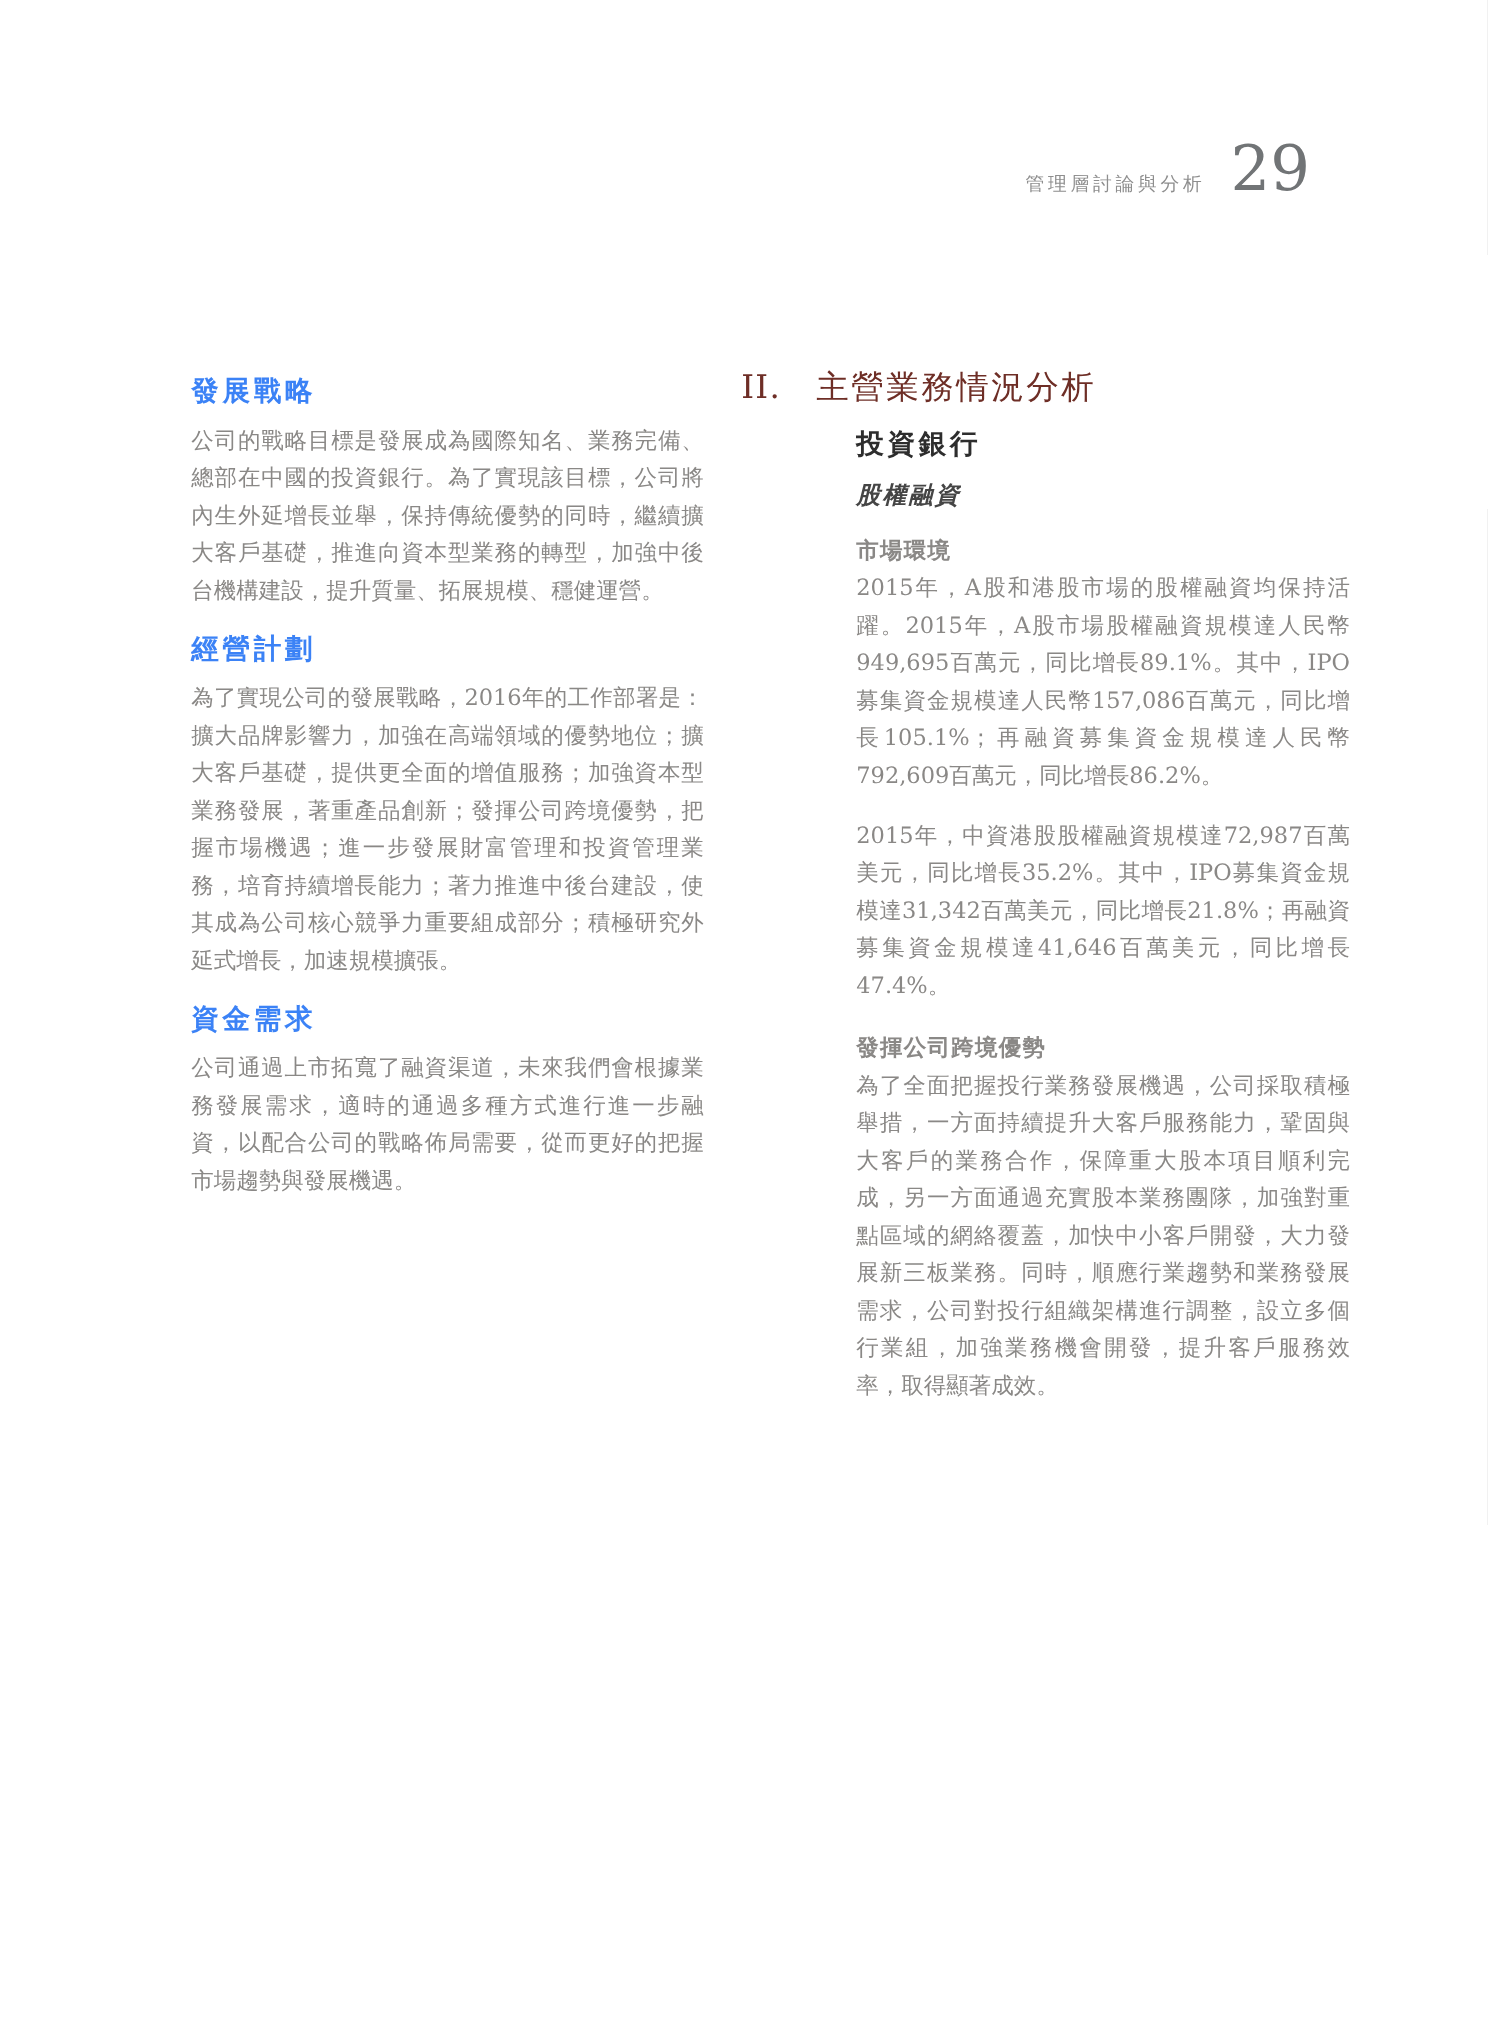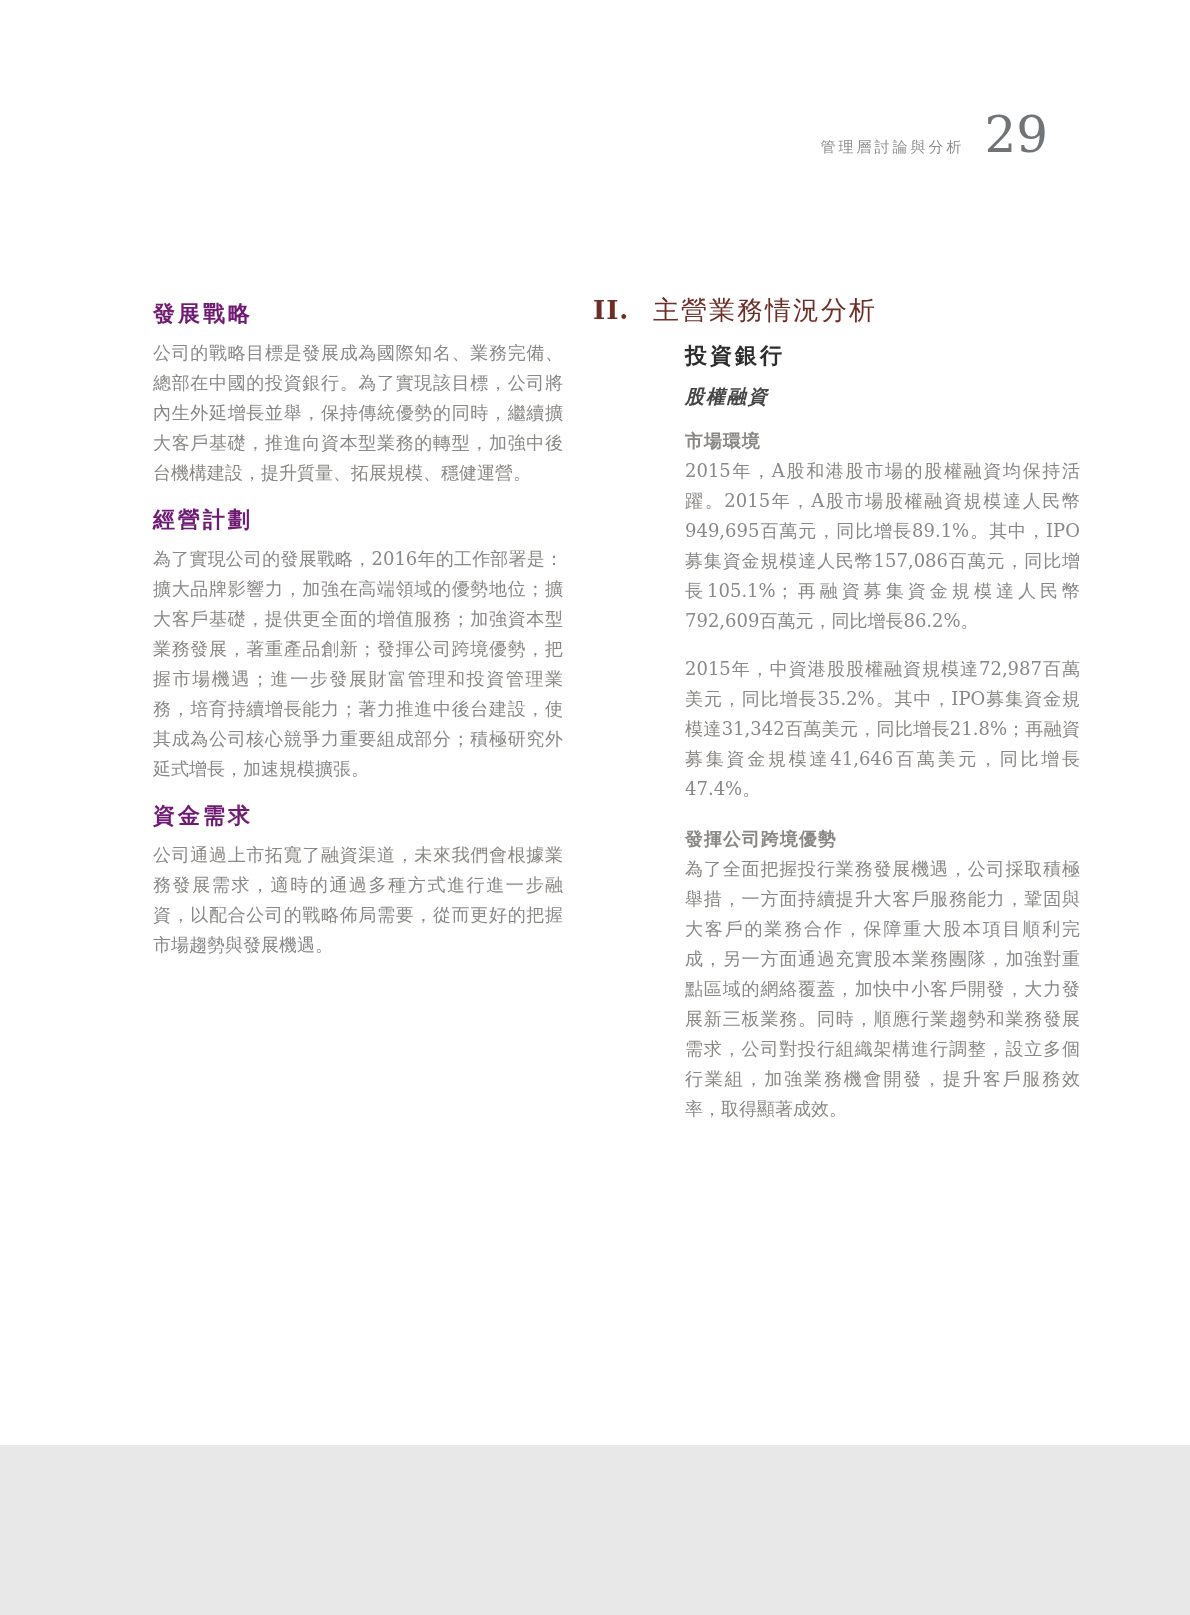--- a/index.html
+++ b/index.html
@@ -3,21 +3,21 @@
 <meta charset="utf-8">
 <style>
   html, body {
     margin: 0;
     padding: 0;
     background: #e8e8e8;
   }
   .page {
     position: relative;
     width: 1190px;
-    height: 1445px;
+    height: 1615px;
     margin: 0 auto;
     background: #ffffff;
     font-family: "DejaVu Serif", "Liberation Serif", serif;
     overflow: hidden;
   }
 
   
   .page-header {
     position: absolute;
     top: 86px;
@@ -53,21 +53,21 @@
     width: 456px;
   }
 
   
   .col-left section { margin-bottom: 18px; }
   .sec-heading {
     margin: 0 0 12px 0;
     font-size: 22px;
     font-weight: 700;
     letter-spacing: 3px;
-    color: #701a75;
+    color: #3b82f6;
     line-height: 26px;
   }
   .body-text {
     margin: 0;
     font-size: 18px;
     line-height: 30px;
     color: #8a8886;
     text-align: justify;
     text-justify: inter-ideograph;
   }
@@ -78,21 +78,20 @@
     align-items: baseline;
     margin: 0 0 16px 0;
     color: #6e2e26;
     line-height: 32px;
   }
   .main-heading .sec-num {
     width: 60px;
     flex: 0 0 60px;
     font-size: 26px;
     letter-spacing: 1px;
-    font-weight: bold;
   }
   .main-heading .sec-title {
     font-size: 26px;
     letter-spacing: 2px;
   }
   .right-content { margin-left: 92px; width: 395px; }
   .sub-heading {
     margin: 0 0 16px 0;
     font-size: 22px;
     font-weight: 700;

